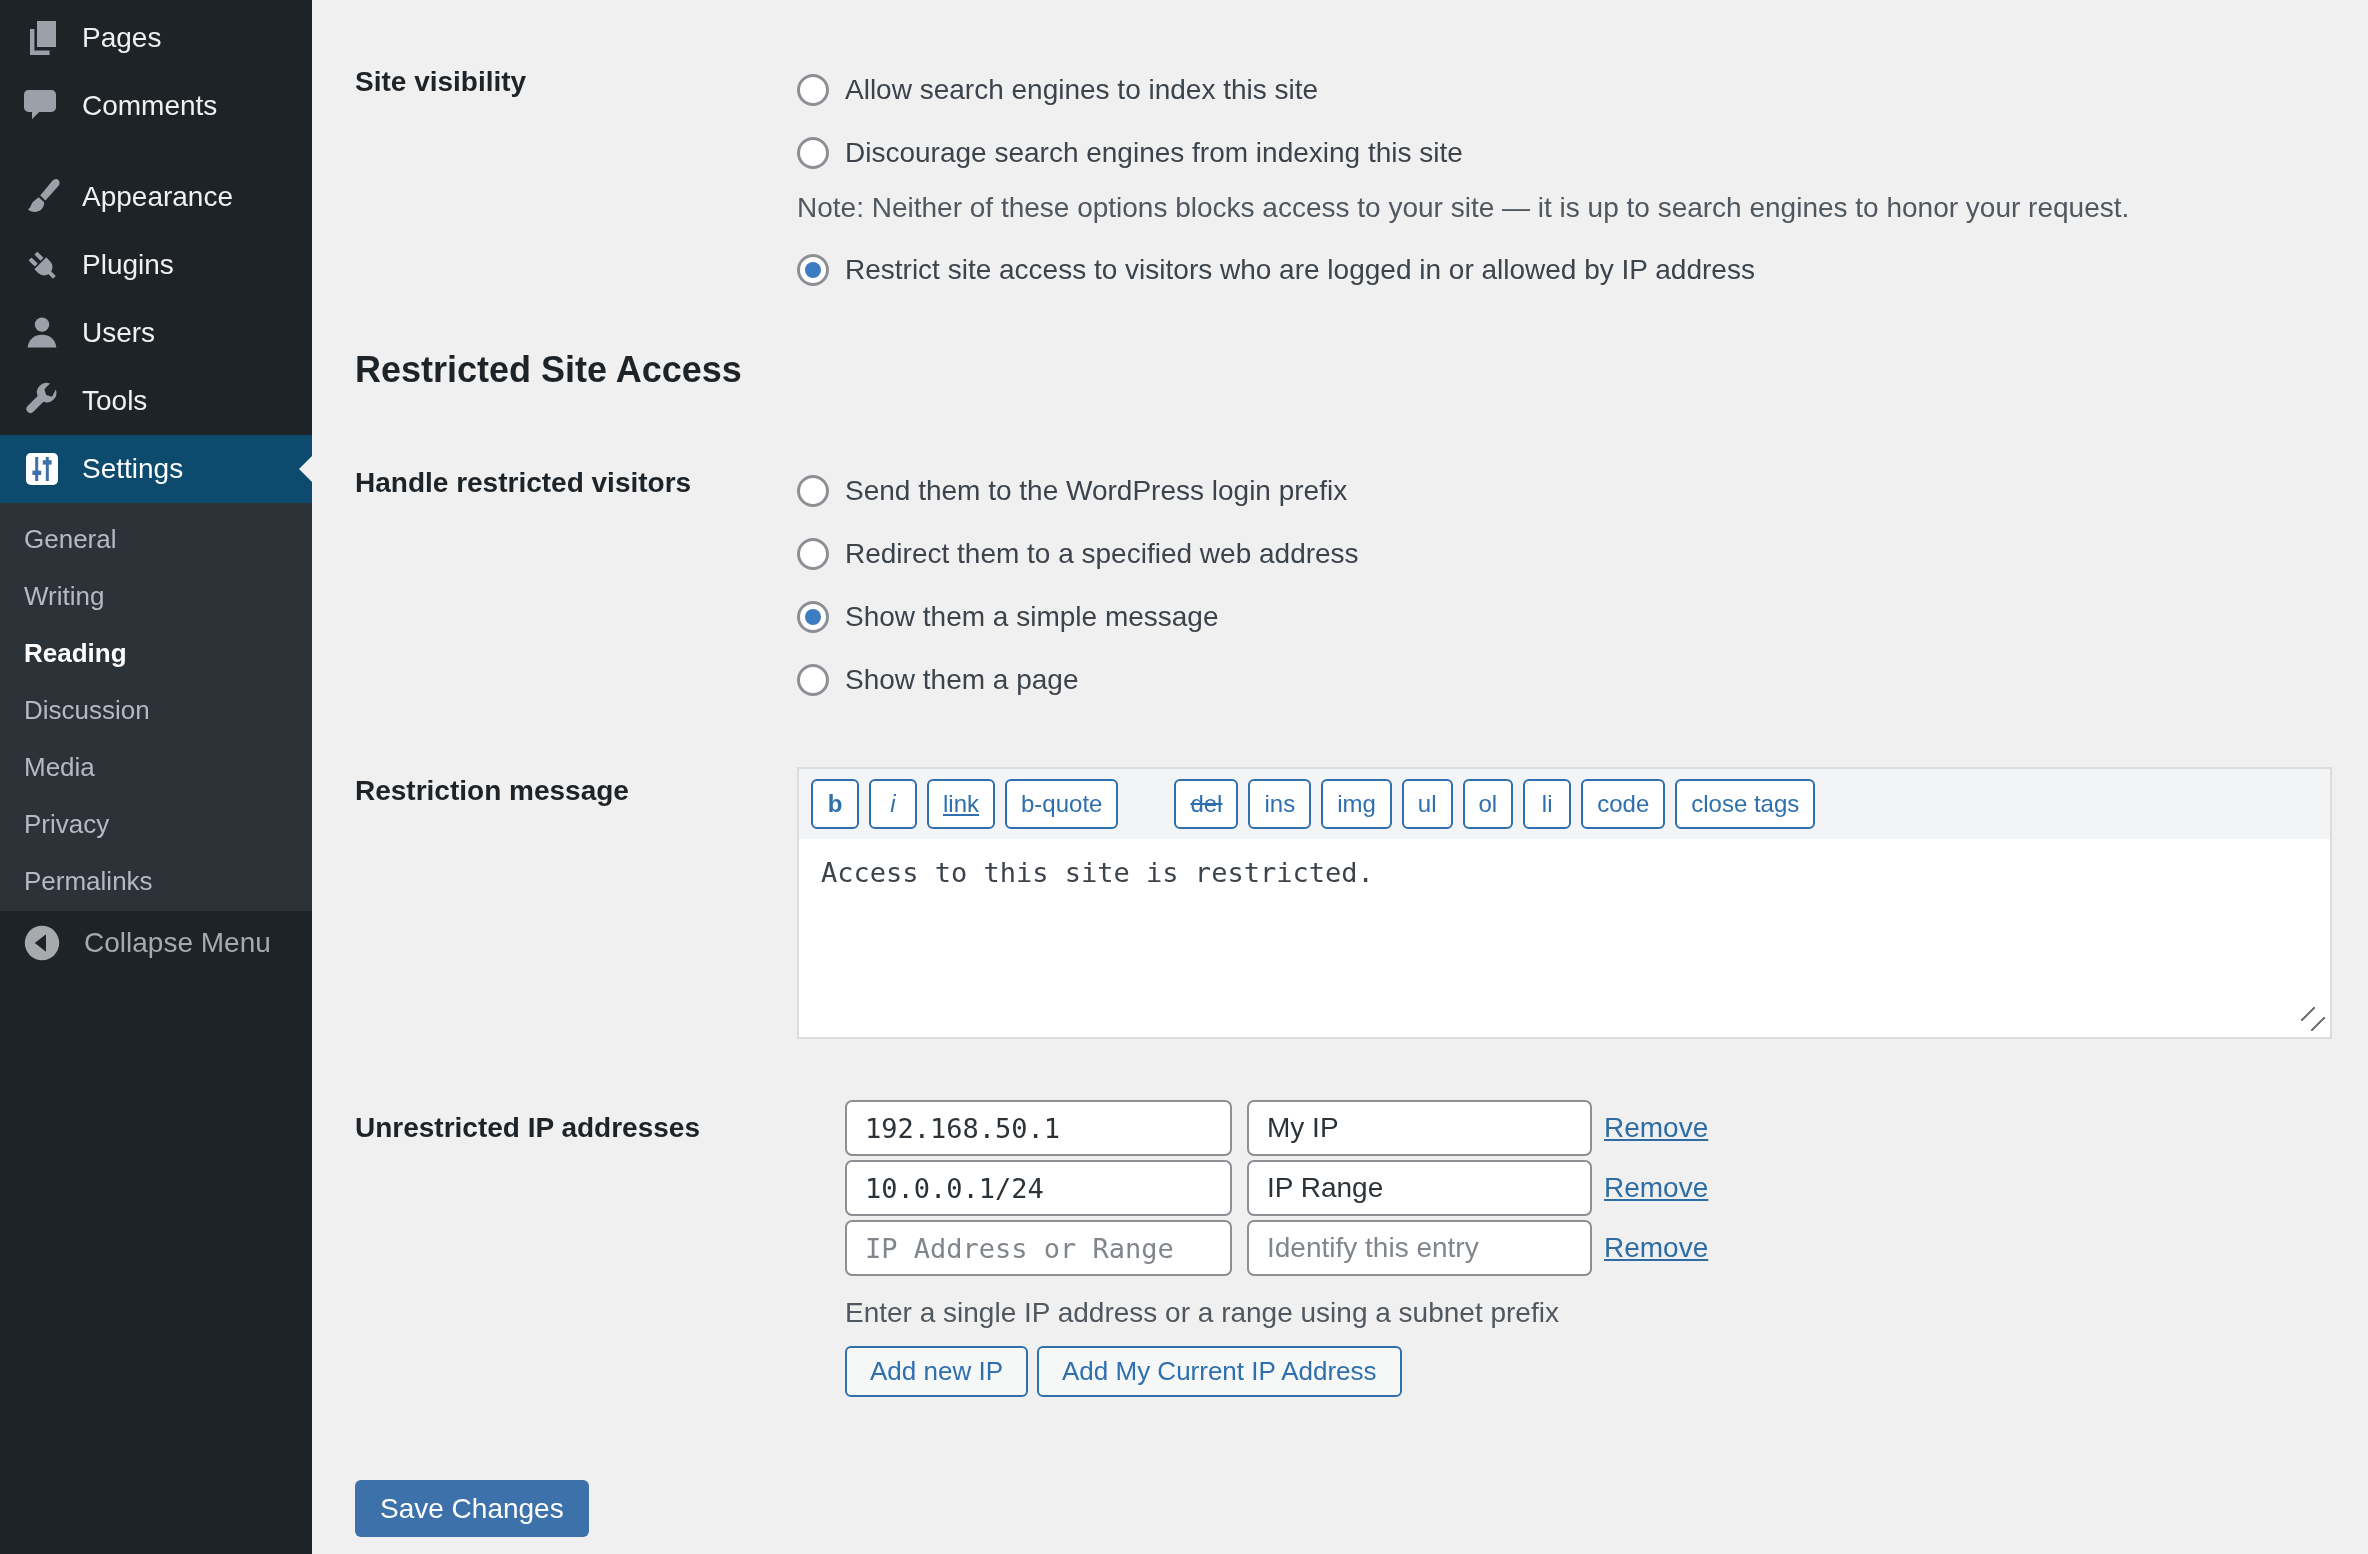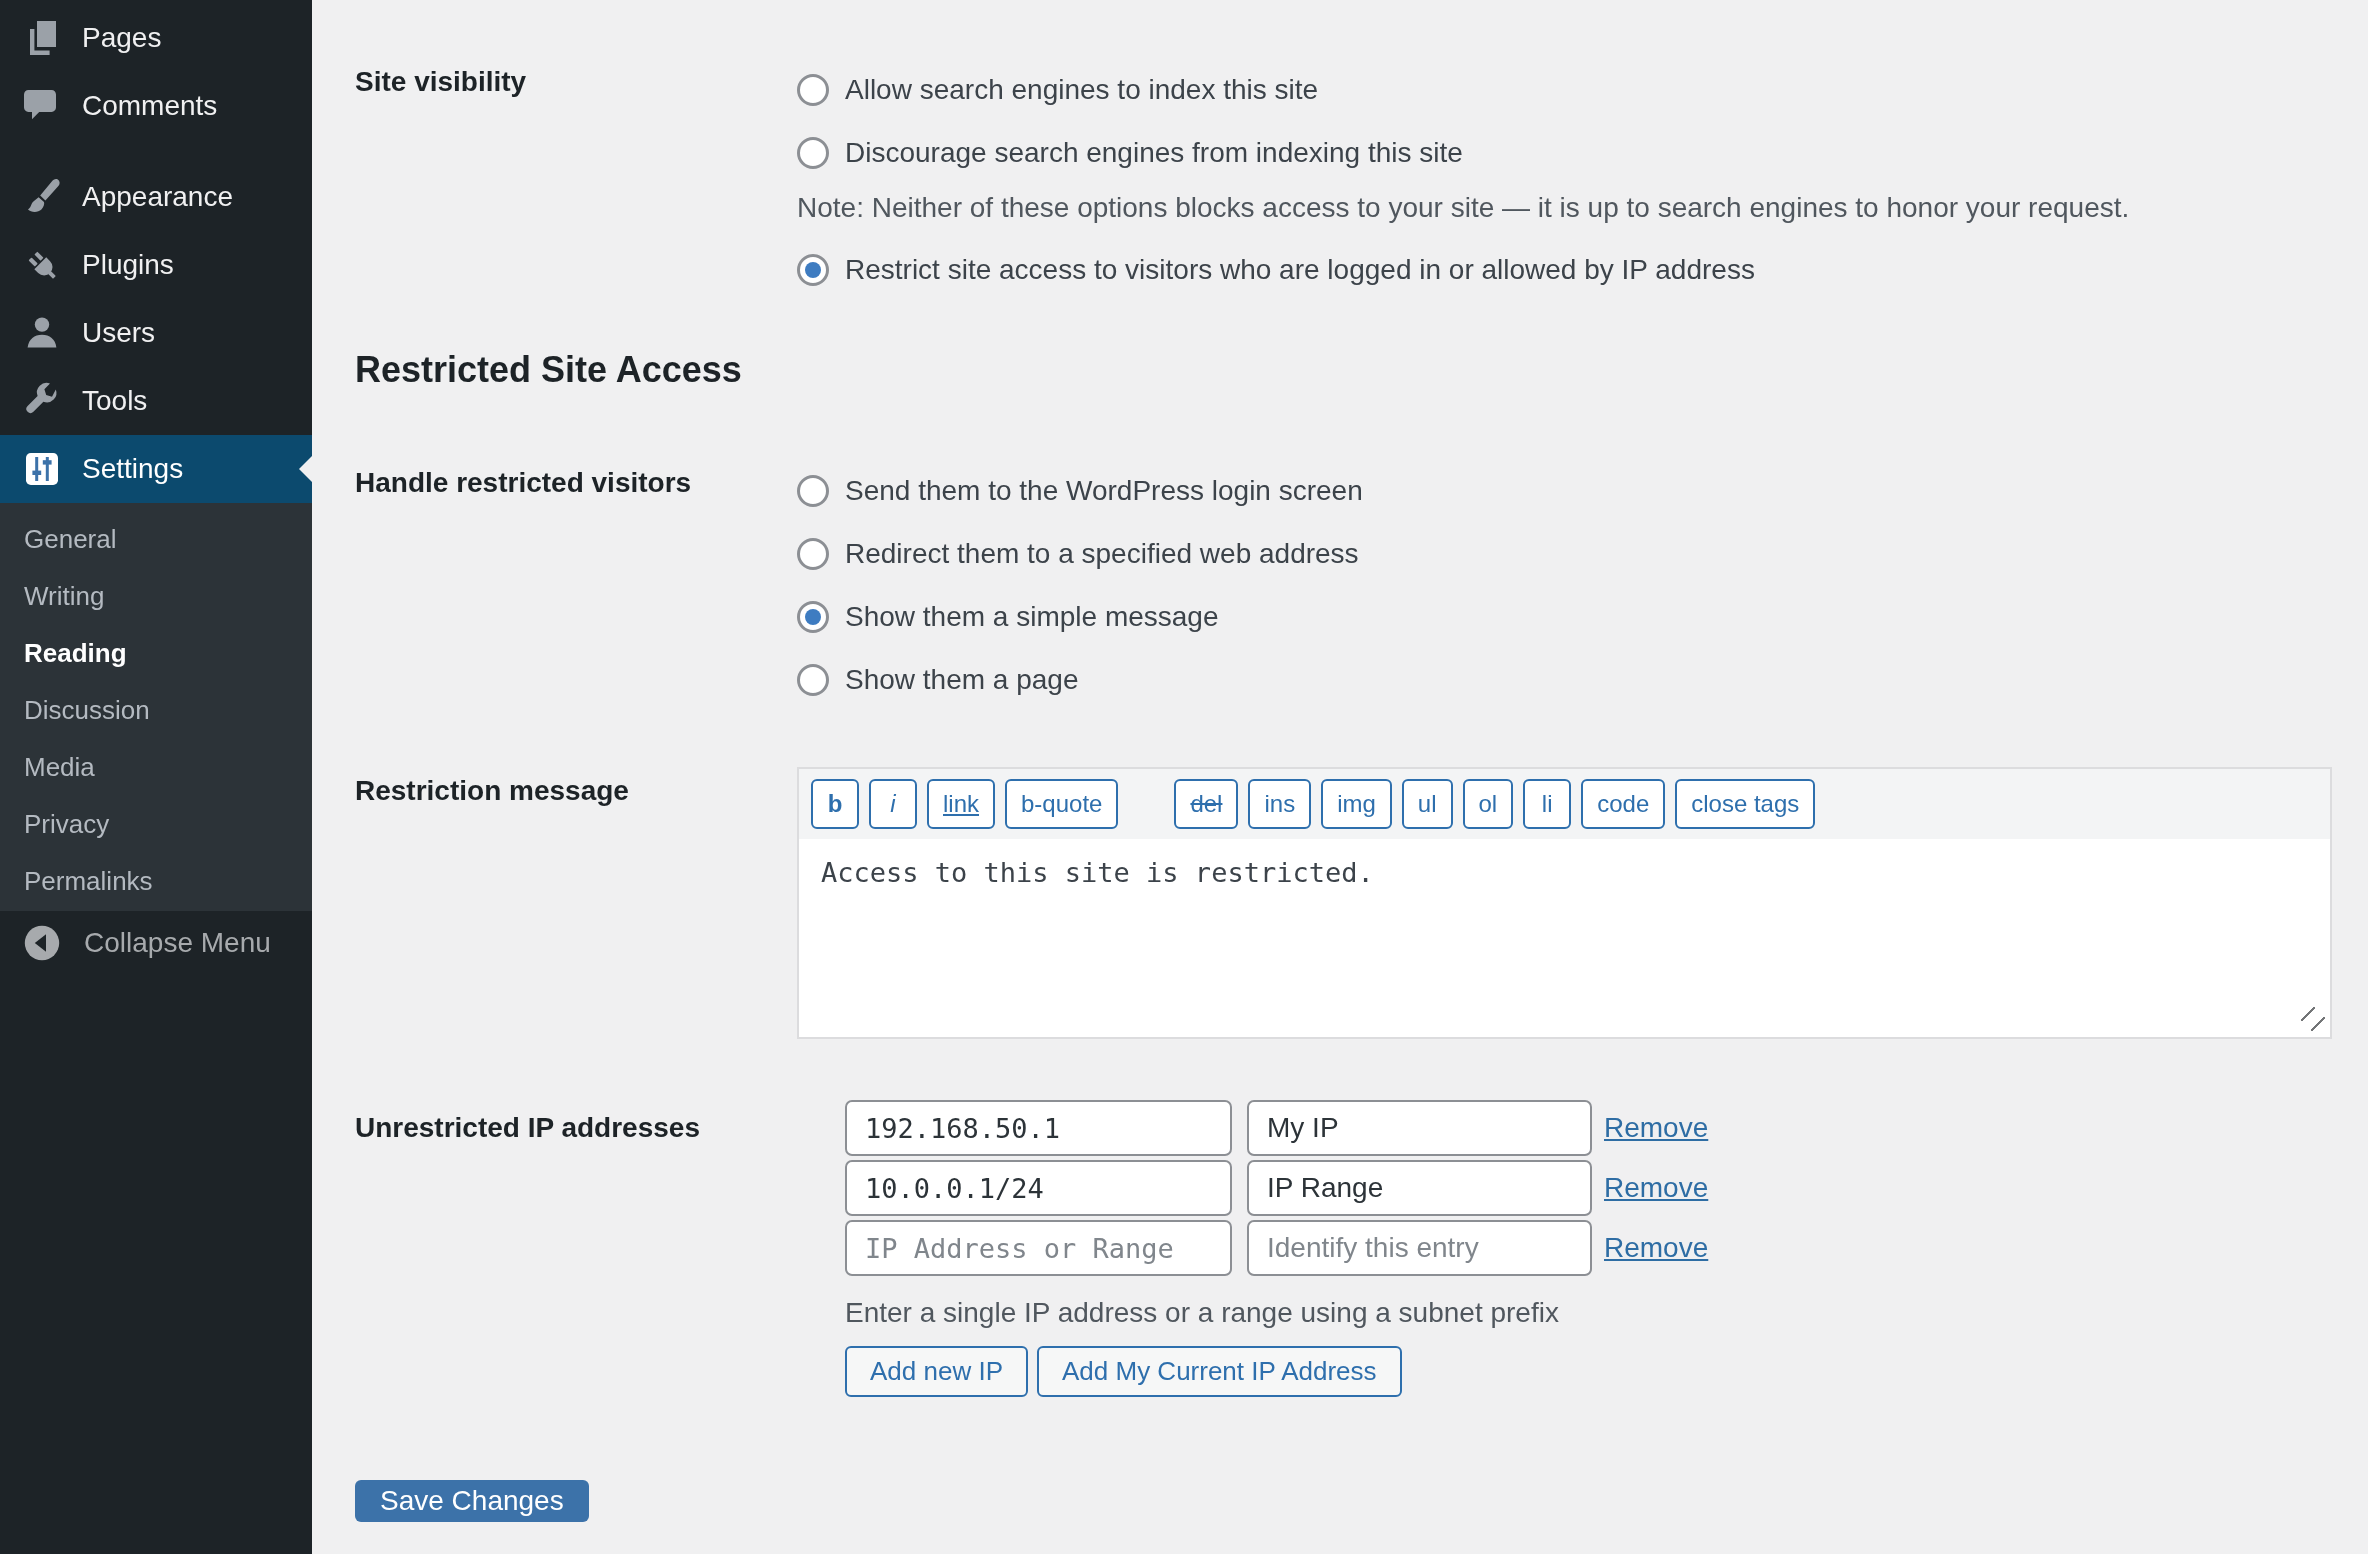--- a/index.html
+++ b/index.html
@@ -125,21 +125,21 @@
   .add-row { margin-top:16px; display:flex; gap:9px; }
   .btn-secondary {
     height:51px; padding:0 23px; background:#f6f7f7;
     border:2px solid #2e6fad; border-radius:6px; color:#2e6fad;
     font-size:26px; font-family:inherit; cursor:pointer;
     display:inline-flex; align-items:center;
   }
 
   .save-row { margin-top:83px; }
   .btn-primary {
-    height:42px; padding:0 25px; background:#3c72a9; border:none; border-radius:6px;
+    height:57px; padding:0 25px; background:#3c72a9; border:none; border-radius:6px;
     color:#fff; font-size:28px; font-family:inherit; cursor:pointer;
     display:inline-flex; align-items:center;
   }
 </style>
 </head>
 <body>
 
 <aside class="sidebar">
   <ul class="menu">
     <li class="menu-item">
@@ -254,21 +254,21 @@
     </div>
   </div>
 
   <h2 class="section-heading">Restricted Site Access</h2>
 
   <div class="form-row row-handle">
     <div class="th">Handle restricted visitors</div>
     <div class="td">
       <label class="option">
         <input type="radio" name="handle" class="radio" style="">
-        <span>Send them to the WordPress login screen</span>
+        <span>Send them to the WordPress login prefix</span>
       </label>
       <label class="option">
         <input type="radio" name="handle" class="radio" style="">
         <span>Redirect them to a specified web address</span>
       </label>
       <label class="option">
         <input type="radio" name="handle" class="radio" checked="" style="">
         <span>Show them a simple message</span>
       </label>
       <label class="option">

